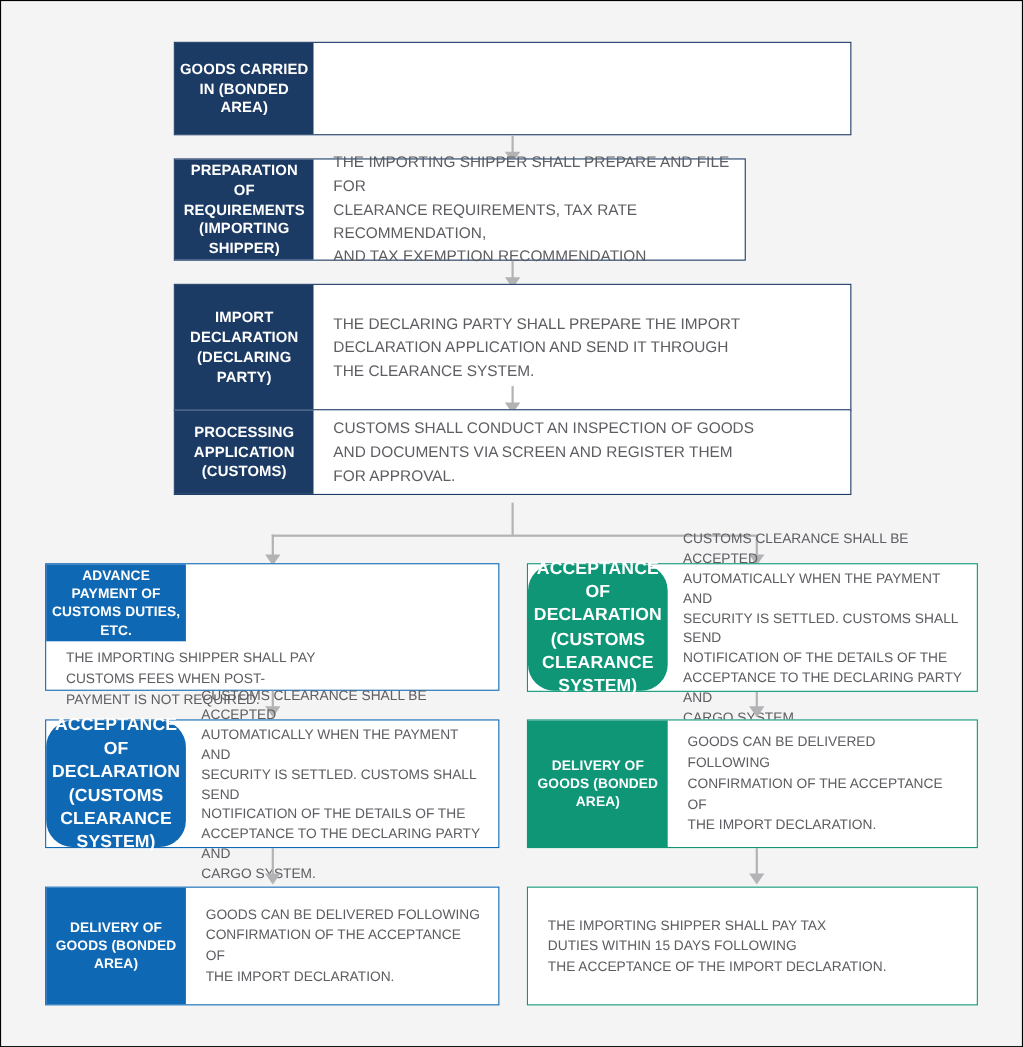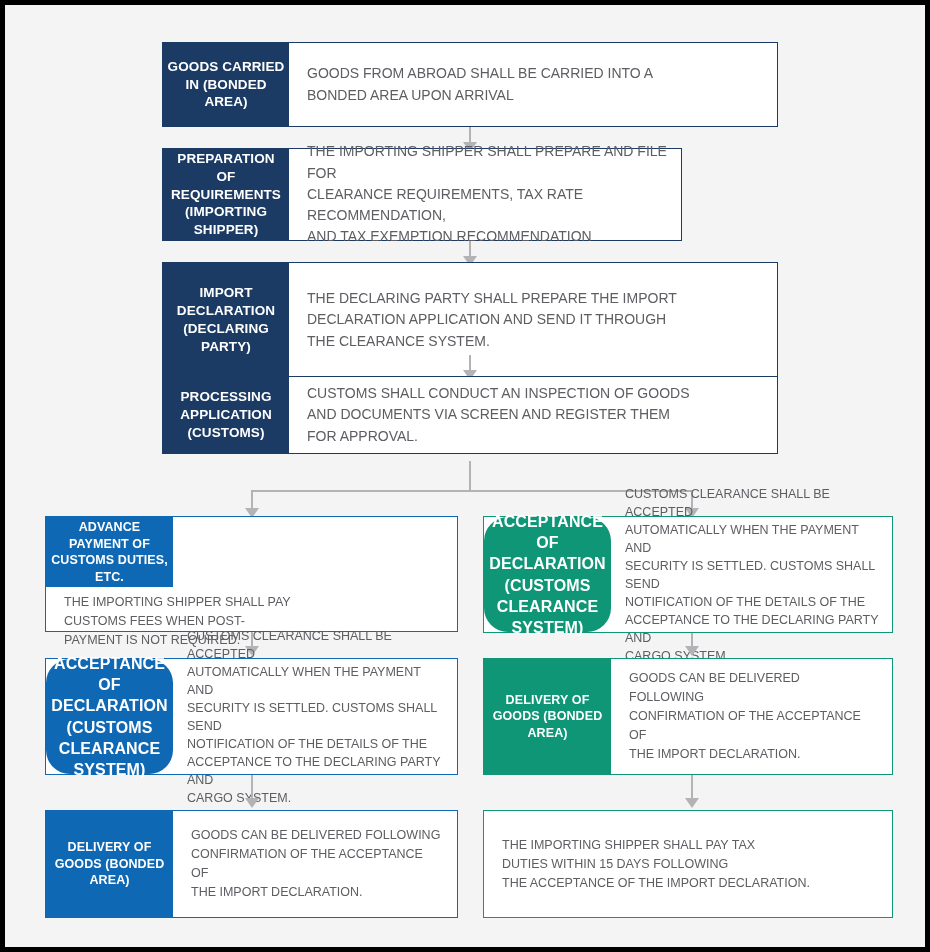--- a/index.html
+++ b/index.html
@@ -8,21 +8,21 @@
     background: #ffffff;
   }
   body {
     font-family: "Liberation Sans", sans-serif;
   }
   #canvas {
     position: relative;
     width: 930px;
     height: 952px;
     background: #f4f4f5;
-    border: 5px solid #000000;
+    border: 1px solid #000000;
     box-sizing: border-box;
     overflow: hidden;
   }
 
   
   .fbox {
     position: absolute;
     display: flex;
     box-sizing: border-box;
     background: #ffffff;
@@ -95,22 +95,20 @@
 </style>
 </head>
 <body>
 
 <div id="canvas">
 
   <div class="fbox top t-navy" style="left:157px; top:37px; width:616px; height:85px;">
     <div class="label">GOODS CARRIED
 IN
 (BONDED AREA)</div>
-    <div class="desc">GOODS FROM ABROAD SHALL BE CARRIED INTO A
-BONDED AREA UPON ARRIVAL</div>
   </div>
 
   <div class="vline" style="left:464px; top:122px; height:18px;"></div>
   <div class="arrowhead" style="left:458px; top:137px;"></div>
 
   <div class="fbox top t-navy" style="left:157px; top:143px; width:520px; height:93px;">
     <div class="label">PREPARATION OF
 REQUIREMENTS
 (IMPORTING
 SHIPPER)</div>

